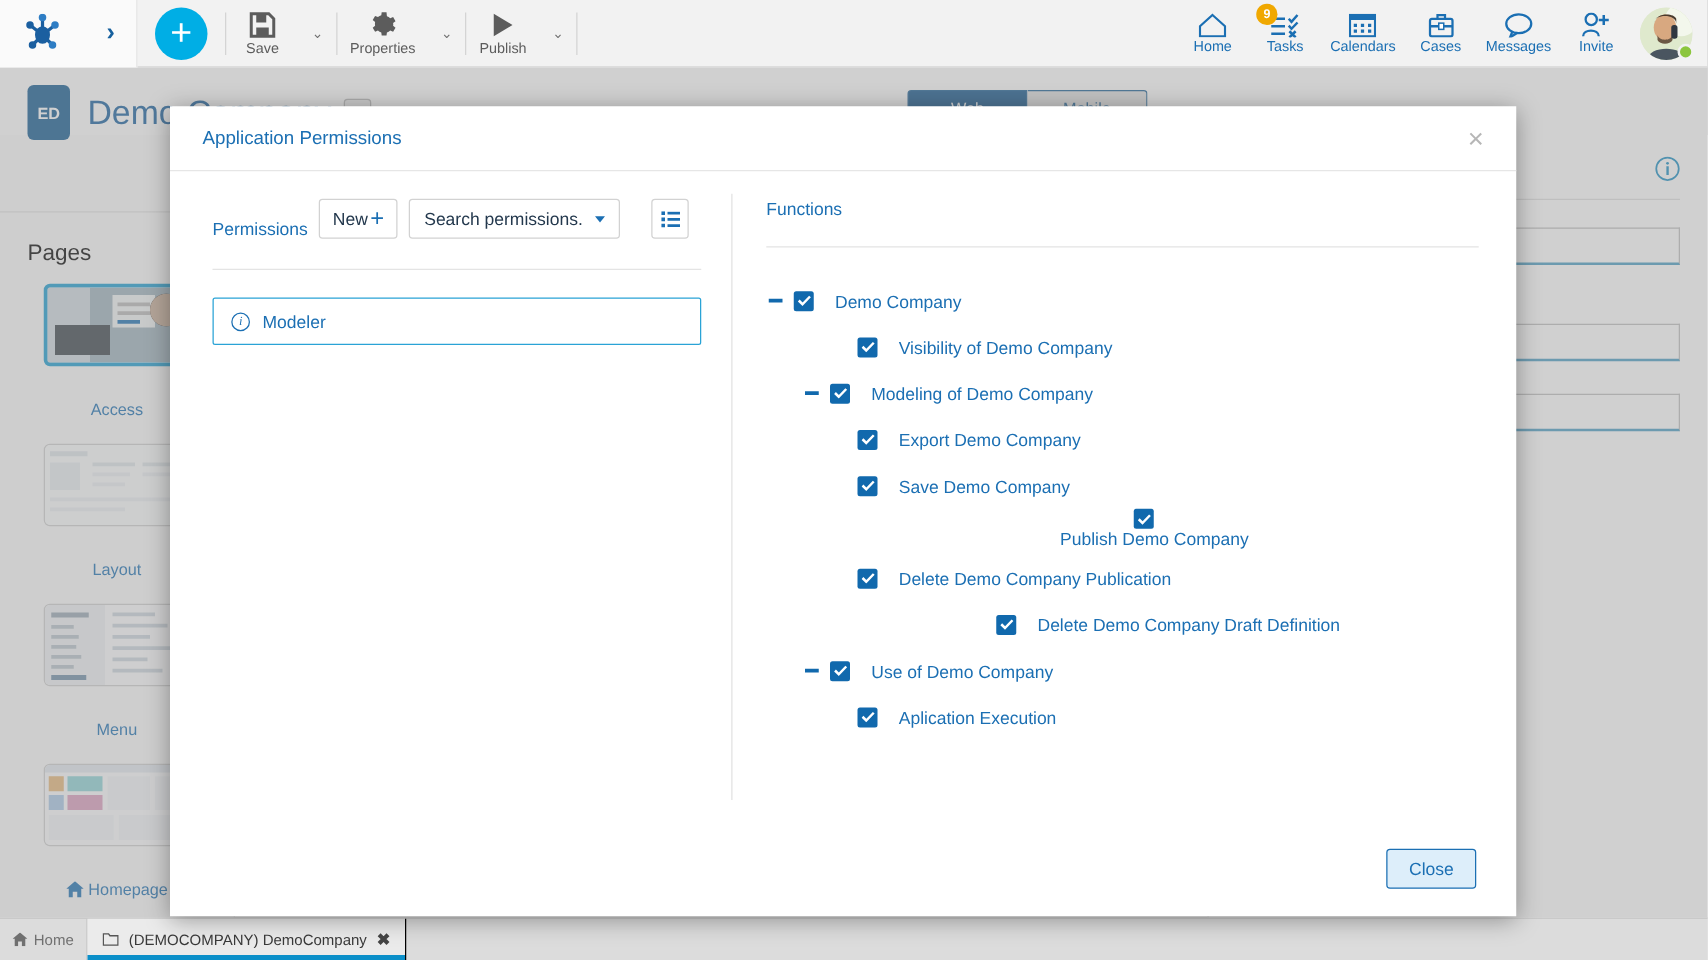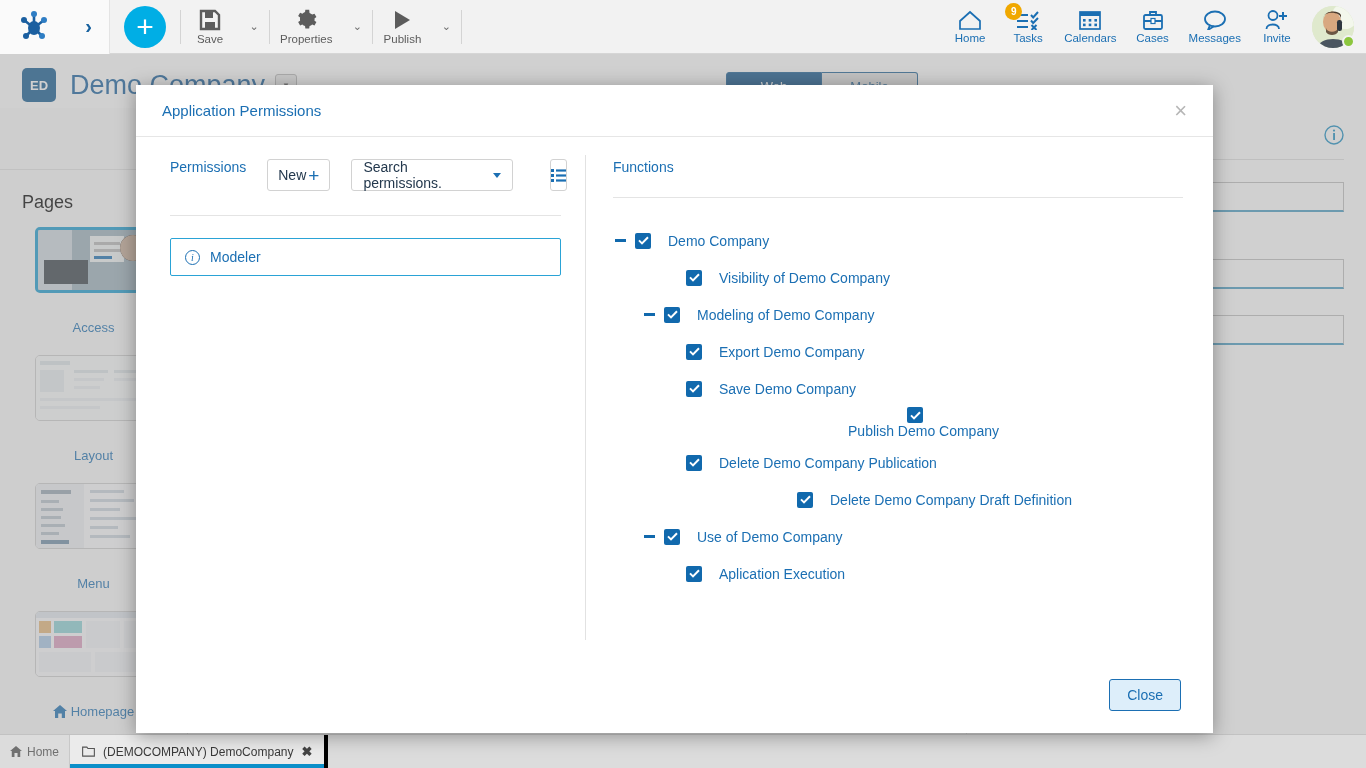--- a/index.html
+++ b/index.html
@@ -79,21 +79,21 @@
   }
   .bg-dim {
     position: absolute; top: 54px; left: 0;
     width: 1366px; height: 680px;
     background: rgba(150,150,150,0.45);
     z-index: 12;
   }
 
   .app-head { position: absolute; top: 14px; left: 22px; display: flex; align-items: center; }
   .app-badge {
-    width: 34px; height: 34px; border-radius: 5px;
+    width: 34px; height: 44px; border-radius: 5px;
     background: #125a91; color: #fff;
     font-size: 13px; font-weight: bold;
     display: flex; align-items: center; justify-content: center;
   }
   .app-title { font-size: 27px; color: #16609e; margin-left: 14px; }
   .app-drop {
     margin-left: 10px; width: 22px; height: 22px; border-radius: 3px;
     border: 1px solid #b8b8b8; background: #eee;
     display:flex; align-items:center; justify-content:center;
     font-size: 9px; color:#555;
@@ -159,21 +159,21 @@
   .modal-close {
     font-size: 22px; color: #b6b6b6; cursor: pointer; line-height: 1;
     font-family: "Liberation Sans", sans-serif;
   }
 
   .modal-body { display: flex; height: 520px; }
   .col-left { width: 449px; padding: 22px 24px 0 34px; }
   .col-div { width: 1px; background: #e2e2e2; margin-top: 18px; height: 485px; }
   .col-right { flex: 1; padding: 22px 30px 0 27px; }
 
-  .perm-bar { display: flex; align-items: flex-start; gap: 21px; }
+  .perm-bar { display: flex; align-items: flex-end; gap: 9px; }
   .perm-label { font-size: 14px; color: #1b6fb3; }
   .btn-new {
     height: 32px; padding: 0 10px;
     border: 1px solid #d2d2d2; background: #fff; border-radius: 3px;
     display: flex; align-items: center; gap: 2px;
     font-size: 14px; color: #23384d; cursor: pointer;
   }
   .plus-sign { font-size: 19px; color: #1b6fb3; line-height: 1; font-weight: 400; }
   .btn-search {
     height: 32px; min-width: 162px; padding: 0 11px;
@@ -237,21 +237,21 @@
     background: #dcdcdc; border-top: 1px solid #c2c2c2;
     display: flex; align-items: stretch; z-index: 20;
   }
   .tb-home {
     width: 70px; display: flex; align-items: center; justify-content: center; gap: 5px;
     font-size: 12px; color: #707070; border-right: 1px solid #c8c8c8; cursor: pointer;
   }
   .tb-tab {
     padding: 0 12px; display: flex; align-items: center; gap: 8px;
     font-size: 12px; color: #3a3a3a; background: #ebebeb;
-    border-right: 4px solid #000000; position: relative; cursor: pointer;
+    border-right: 1px solid #000000; position: relative; cursor: pointer;
   }
   .tb-tab::after {
     content:""; position:absolute; left:0; right:0; bottom:-1px; height:5px; background:#0b8fc9;
   }
   .tb-x { font-size: 13px; color: #444; font-weight: bold; cursor: pointer; }
 </style>
 </head>
 <body>
 
 <div class="page-bg">

